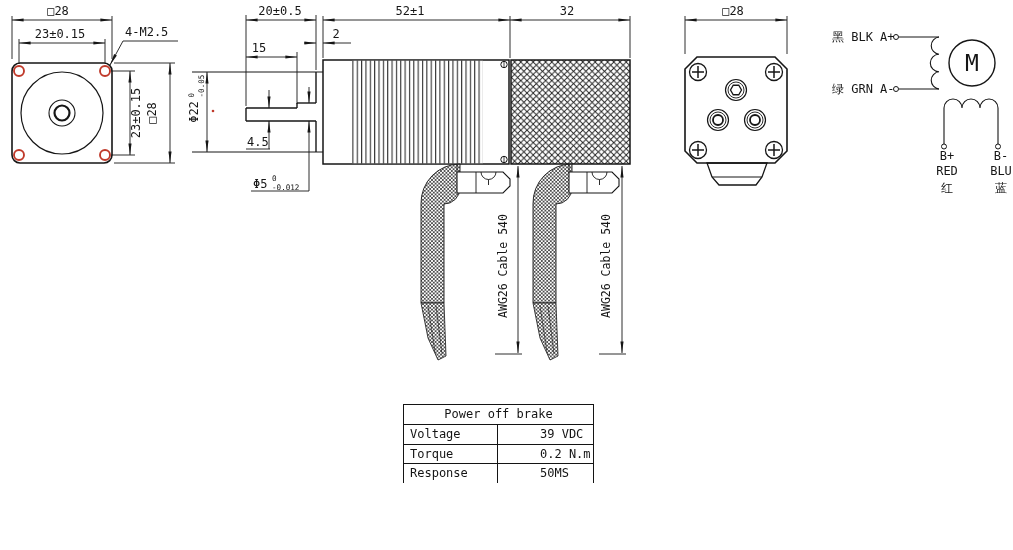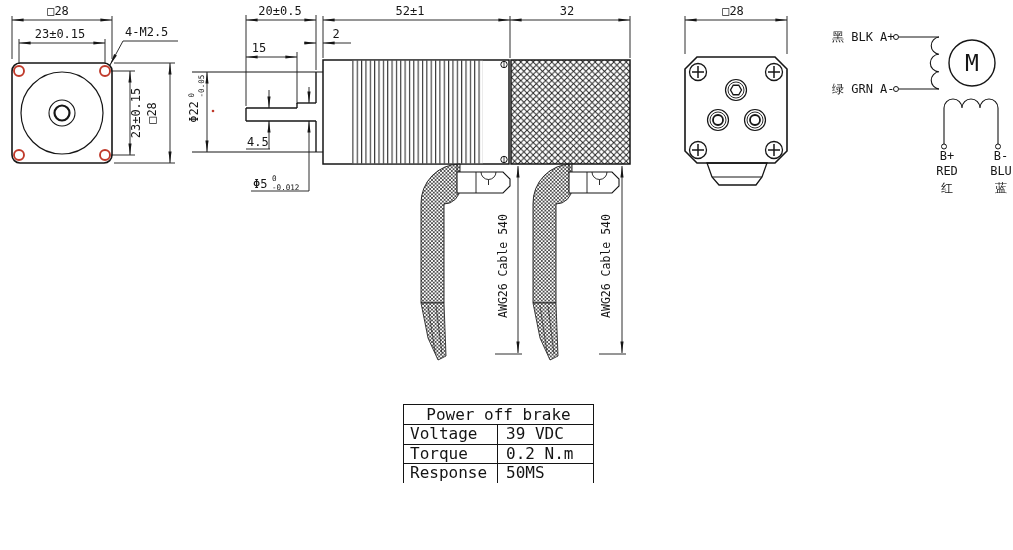--- a/index.html
+++ b/index.html
@@ -4,23 +4,23 @@
 <style>
   html,body{margin:0;padding:0;background:#ffffff;}
   .stage{position:relative;width:1013px;height:483px;background:#ffffff;overflow:hidden;
          font-family:"DejaVu Sans Mono",monospace;}
   svg text{font-family:"DejaVu Sans Mono",monospace;fill:#161616;}
   .t12{font-size:12px;}
   .t11{font-size:11.5px;}
   .t8{font-size:7.6px;}
   .tm{font-size:23px;}
   .tbl{position:absolute;left:403px;top:404px;width:189px;border:1.8px solid #141414;
-       background:#fff;color:#141414;font-size:16px;}
+       background:#fff;color:#141414;font-size:12px;}
   .tbl-title{height:19px;line-height:19px;border-bottom:1px solid #141414;text-align:center;}
-  .tbl-row{display:flex;height:18.6px;line-height:18.6px;border-bottom:1px solid #141414;}
+  .tbl-row{display:flex;height:18.6px;line-height:18.6px;border-bottom:1px solid #141414;gap:34px;}
   .tbl-row:last-child{border-bottom:none;}
   .c1{width:94px;border-right:1px solid #141414;padding-left:6px;box-sizing:border-box;}
   .c2{flex:1;padding-left:8px;}
 </style>
 </head>
 <body>
 
 <div class="stage">
 <svg width="1013" height="550" viewBox="0 0 1013 550">
   <defs>

